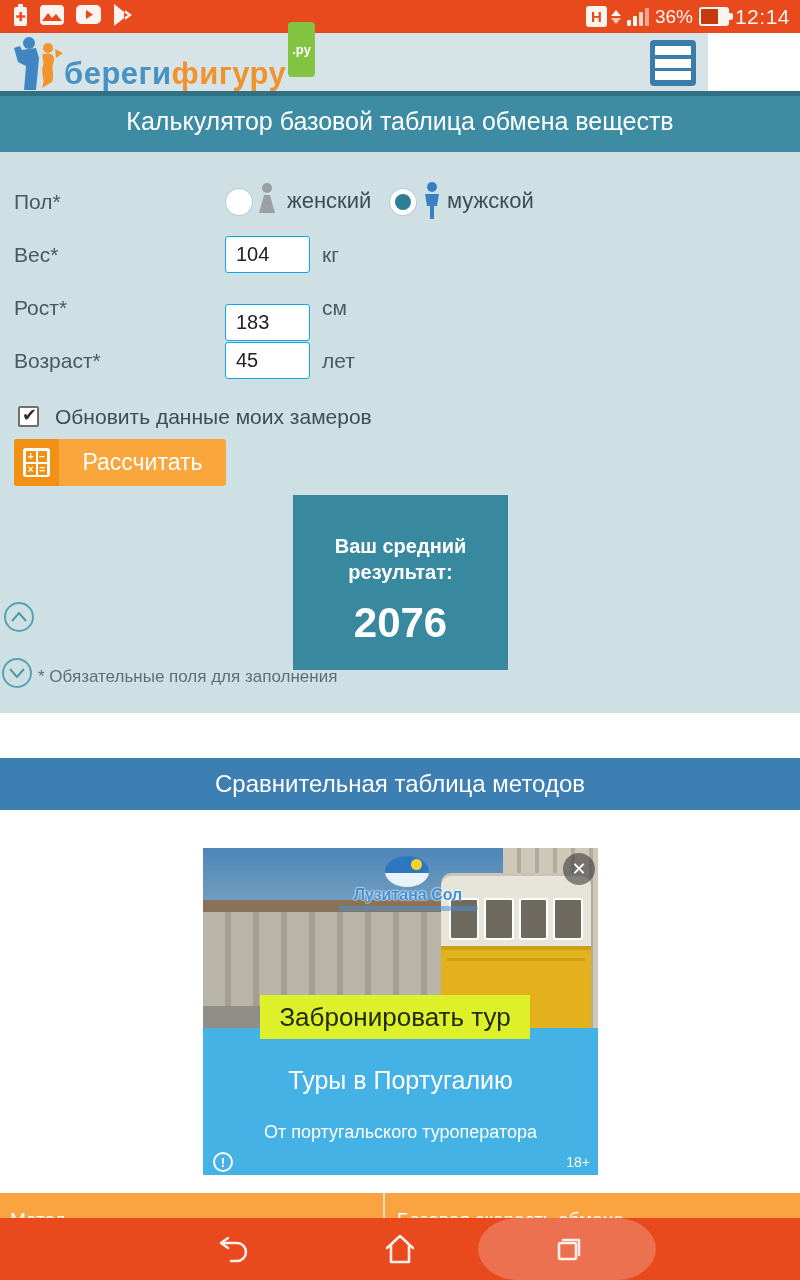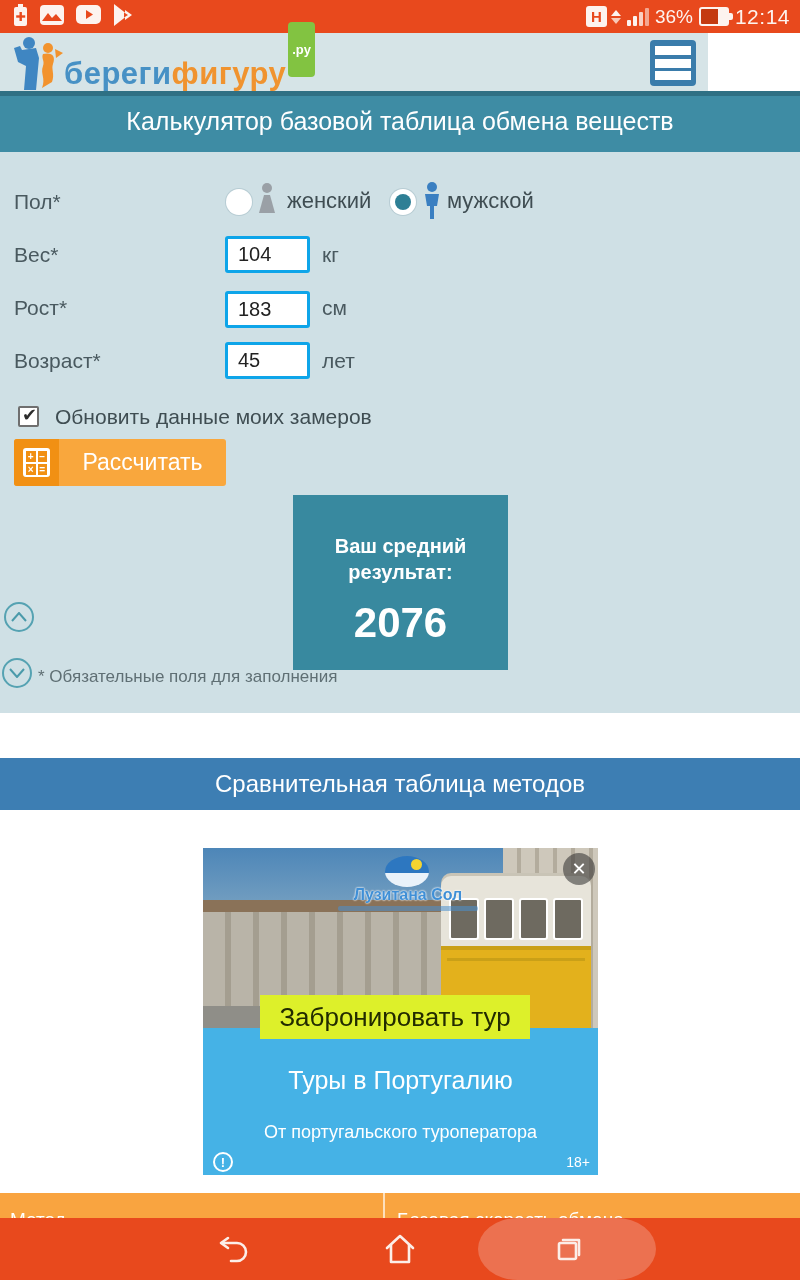--- a/index.html
+++ b/index.html
@@ -33,21 +33,21 @@
   .logo-blue { color:#4791c5; } .logo-orange { color:#f0932f; }
   .logo-badge { background:#82c341; color:#fff; font-size:13px; font-weight:bold; border-radius:4px; padding:20px 4px; position:relative; top:-18px; left:2px; }
   .hamburger { position:absolute; right:12px; top:7px; width:46px; height:46px; background:#3a7cab; border-radius:4px; padding:6px 5px; display:flex; flex-direction:column; justify-content:space-between; cursor:pointer; }
   .hamburger i { display:block; height:9px; background:#fff; }
 
   
   .title-bar { left:0; top:91px; width:800px; height:61px; background:#3e8ca4; box-shadow: inset 0 5px 0 rgba(20,60,75,.35); color:#fff; display:flex; align-items:center; justify-content:center; font-size:25px; }
   .form-area { left:0; top:152px; width:800px; height:561px; background:#cfe0e5; }
   .flabel { position:absolute; left:14px; font-size:21px; color:#49595f; }
   .unit { position:absolute; left:322px; font-size:21px; color:#49595f; }
-  .tinput { position:absolute; left:225px; width:85px; height:37px; border:3px solid #0ea5e9; border-radius:3px; background:#fff; font-size:20px; color:#222; padding-left:10px; font-family:"Liberation Sans",sans-serif; }
+  .tinput { position:absolute; left:225px; width:85px; height:37px; border:1px solid #0ea5e9; border-radius:3px; background:#fff; font-size:20px; color:#222; padding-left:10px; font-family:"Liberation Sans",sans-serif; }
   .radio { position:absolute; width:26px; height:26px; border-radius:50%; background:#fff; box-shadow:0 0 0 1px rgba(140,170,180,.35); cursor:pointer; }
   .radio .dot { position:absolute; left:5px; top:5px; width:16px; height:16px; border-radius:50%; background:#2e7f95; display:none; }
   .radio.sel .dot { display:block; }
   .glabel { position:absolute; font-size:22px; color:#3f4d52; }
   .person { position:absolute; }
   .chk { position:absolute; left:18px; top:406px; width:21px; height:21px; background:#fff; border:2px solid #6f6f6f; border-radius:2px; cursor:pointer; }
   .chk::after { content:"✔"; position:absolute; left:2px; top:-4px; font-size:18px; color:#2c2c2c; }
   .calc-btn { position:absolute; left:14px; top:439px; width:212px; height:47px; background:#f9a73d; border-radius:3px; cursor:pointer; display:flex; align-items:center; }
   .calc-ico { width:45px; height:47px; background:#f19013; border-radius:3px 0 0 3px; display:flex; align-items:center; justify-content:center; }
   .calc-grid { width:27px; height:29px; border:2px solid #fff; border-radius:3px; display:grid; grid-template-columns:1fr 1fr; grid-template-rows:1fr 1fr; }
@@ -194,21 +194,21 @@
       <path d="M4 12 H18 L16 24 H13 V37 H9 V24 H6 Z" fill="#3a7fc1"></path>
     </svg>
 </span>
 <span class="glabel" style="left:447px; top:188px;">мужской</span>
 
 <span class="flabel" style="top:243px;">Вес*</span>
 <input class="tinput" style="top: 236px;" value="104">
 <span class="unit" style="top:243px;">кг</span>
 
 <span class="flabel" style="top:296px;">Рост*</span>
-<input class="tinput" style="top: 291px;" value="183">
+<input class="tinput" style="top: 304px;" value="183">
 <span class="unit" style="top:296px;">см</span>
 
 <span class="flabel" style="top:349px;">Возраст*</span>
 <input class="tinput" style="top: 342px;" value="45">
 <span class="unit" style="top:349px;">лет</span>
 
 <span class="chk"></span>
 <span class="flabel" style="left:55px; top:405px; color:#3f4d52;">Обновить данные моих замеров</span>
 
 <div class="calc-btn">

